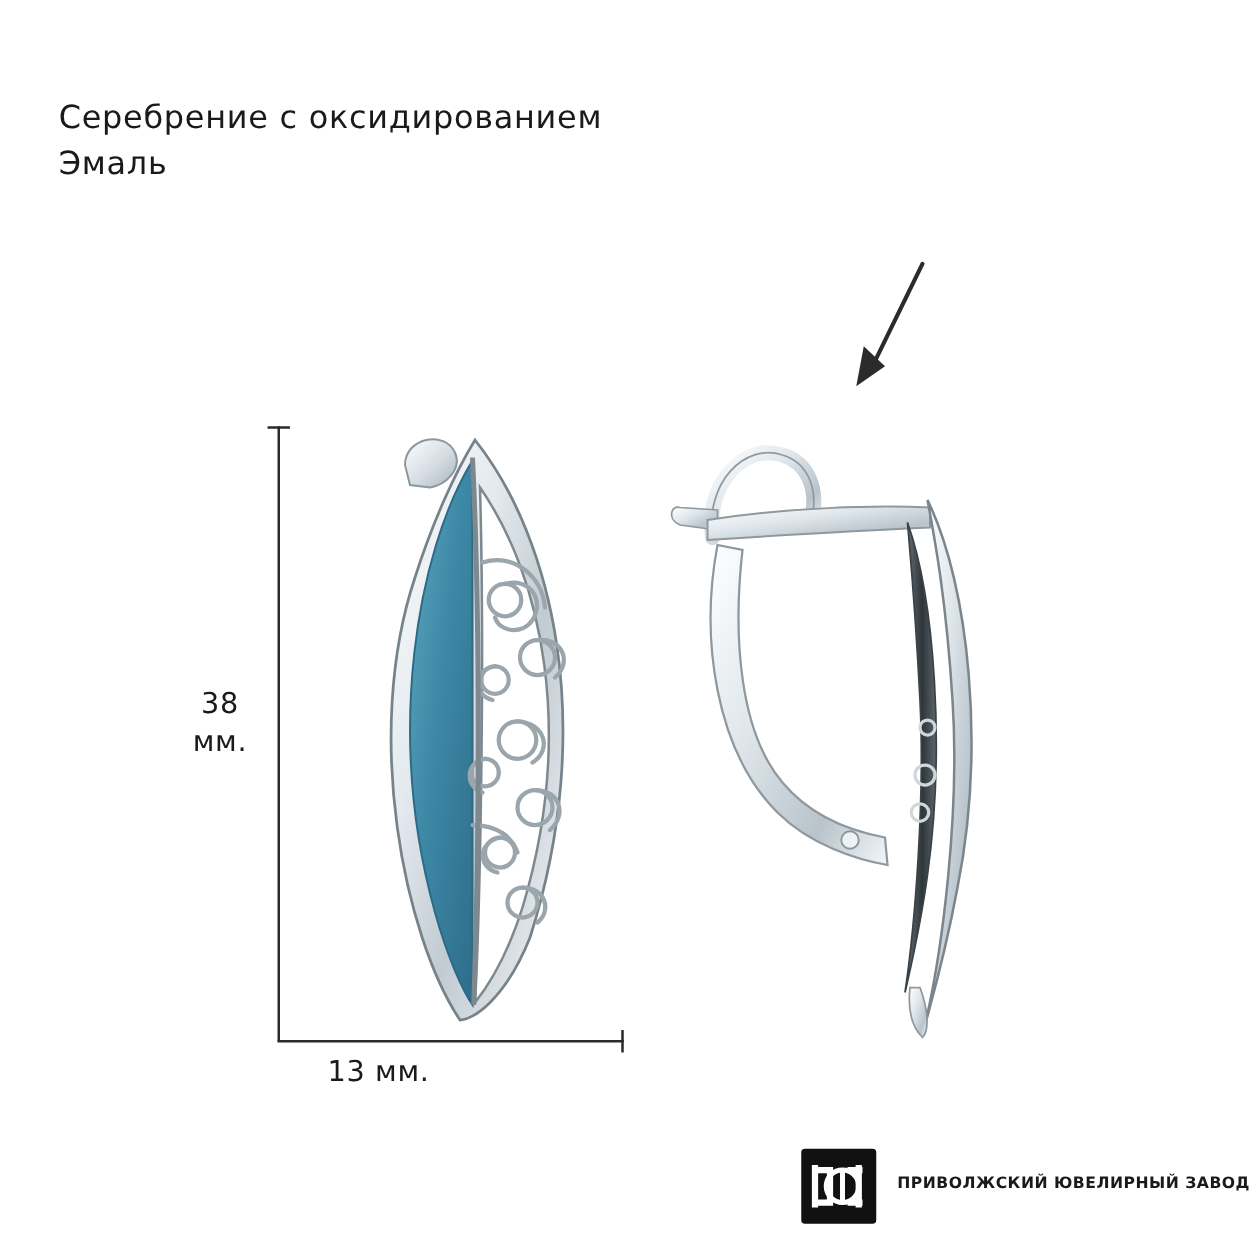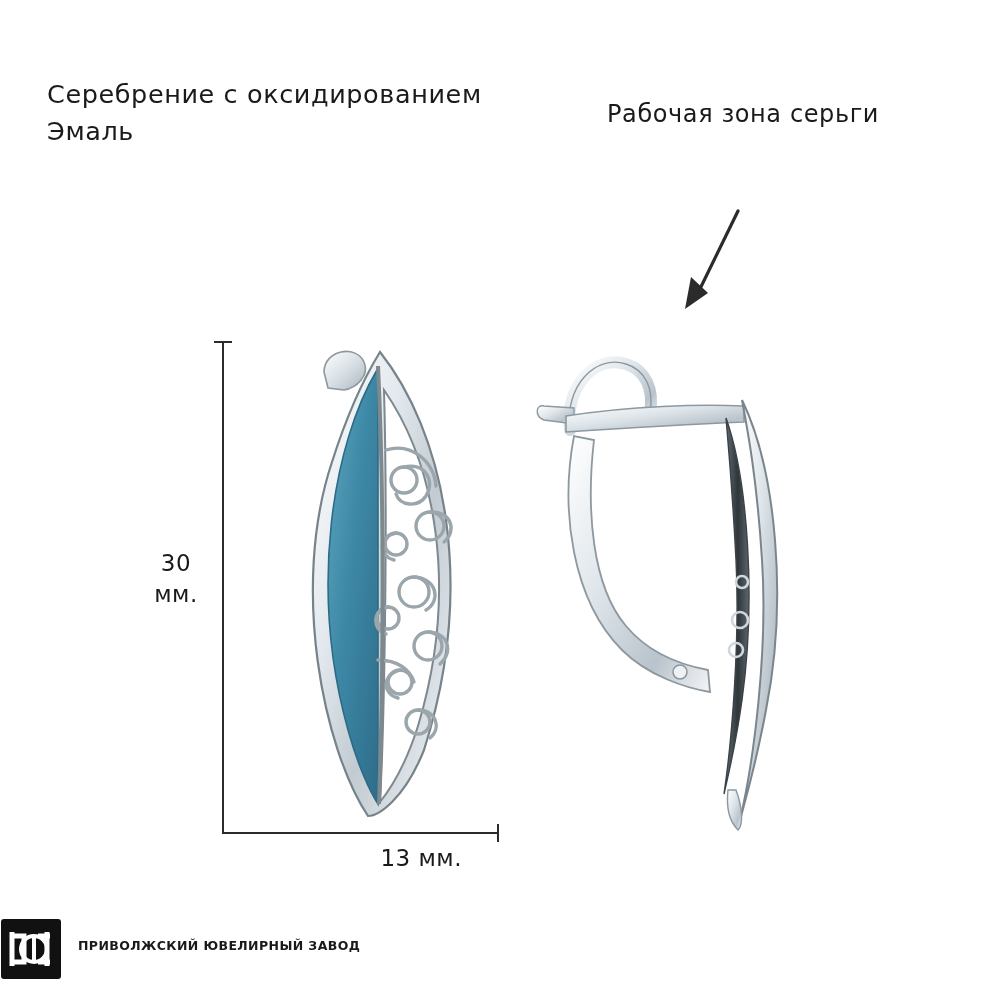--- a/index.html
+++ b/index.html
@@ -92,21 +92,21 @@
     line-height: 1.35;
     letter-spacing: 0.5px;
   }
   .label-height span { display: block; }
 
   .label-width {
     position: absolute;
     left: 262px;
     top: 845px;
     width: 200px;
-    text-align: right;
+    text-align: left;
     font-size: 23px;
     letter-spacing: 0.5px;
   }
 
   
   .front-view {
     position: absolute;
     left: 228px;
     top: 330px;
     width: 290px;
@@ -121,21 +121,21 @@
   }
 
   
   .brand {
     position: absolute;
     left: 0;
     right: 0;
     bottom: 20px;
     display: flex;
     align-items: center;
-    justify-content: flex-start;
+    justify-content: flex-end;
     gap: 16px;
   }
   .brand-mark {
     width: 62px;
     height: 62px;
     flex: 0 0 auto;
   }
   .brand-text {
     display: flex;
     flex-direction: column;
@@ -158,37 +158,36 @@
 </style>
 </head>
 <body>
 
 <div class="spec-block">
   <span class="spec-line">Серебрение с оксидированием</span>
   <span class="spec-line">Эмаль</span>
 </div>
 
 <div class="work-zone">
-  <span class="wz-line">Рабочая зона серьги</span>
 </div>
 
 <div class="arrow-wrap">
   <svg viewBox="0 0 80 115" width="80" height="115" aria-hidden="true">
     <path d="M66 6 L24 92" stroke="#2b2b2b" stroke-width="3.2" fill="none" stroke-linecap="round"></path>
     <path d="M13 104 L19 72 L36 88 Z" fill="#2b2b2b"></path>
   </svg>
 </div>
 
 <div class="dim-v-cap-top"></div>
 <div class="dim-v-line"></div>
 <div class="dim-h-line"></div>
 <div class="dim-h-cap-right"></div>
 
 <div class="label-height">
-  <span>30</span>
+  <span>38</span>
   <span>мм.</span>
 </div>
 <div class="label-width">13 мм.</div>
 
 <div class="front-view">
   <svg viewBox="0 0 290 500" width="290" height="500" aria-hidden="true">
     <defs>
       <linearGradient id="metalG" x1="0" y1="0" x2="1" y2="1">
         <stop offset="0%" stop-color="#ffffff"></stop>
         <stop offset="35%" stop-color="#e3e9ee"></stop>

